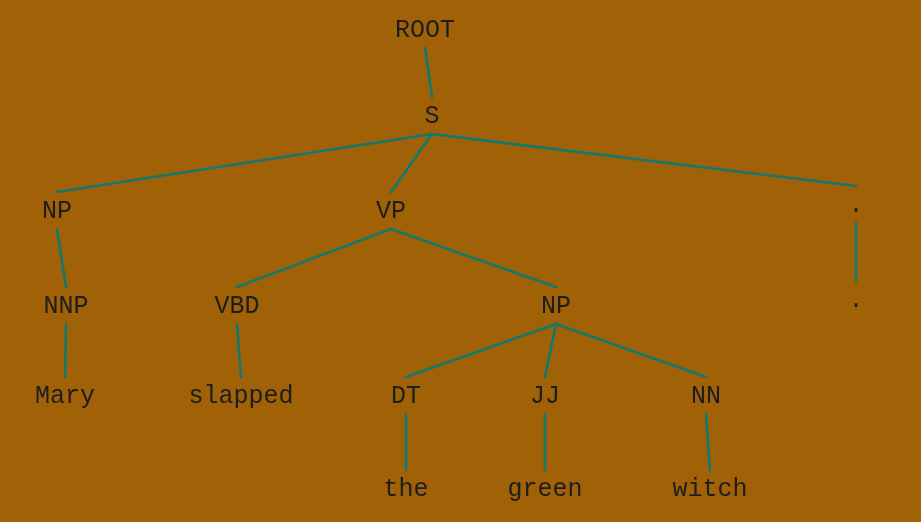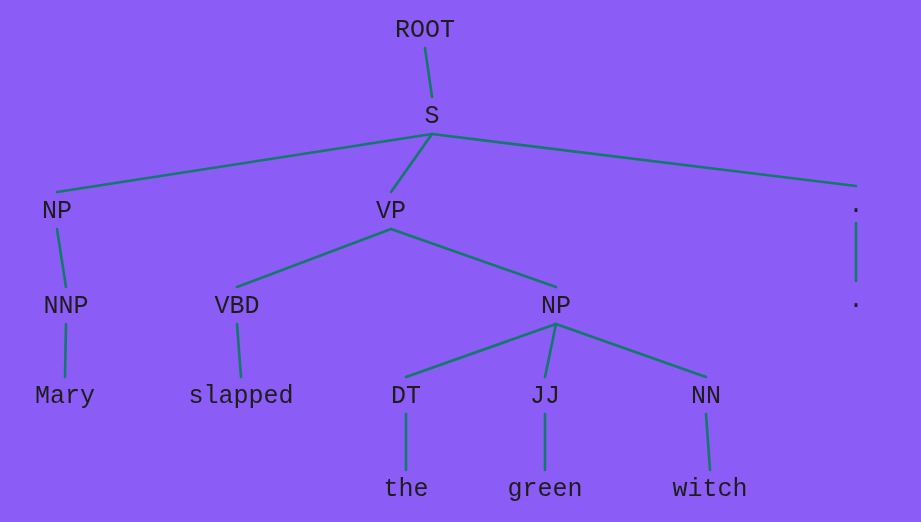--- a/index.html
+++ b/index.html
@@ -4,21 +4,21 @@
 <style>
   html, body {
     margin: 0;
     padding: 0;
     background: #ffffff;
   }
   .stage {
     position: relative;
     width: 921px;
     height: 522px;
-    background: #8b5cf6;
+    background: #a16207;
     overflow: hidden;
     font-family: "Liberation Mono", "DejaVu Sans Mono", monospace;
   }
   svg text {
     font-family: "Liberation Mono", "DejaVu Sans Mono", monospace;
     font-size: 25px;
     fill: #1d1d1d;
   }
   svg line {
     stroke-linecap: round;

